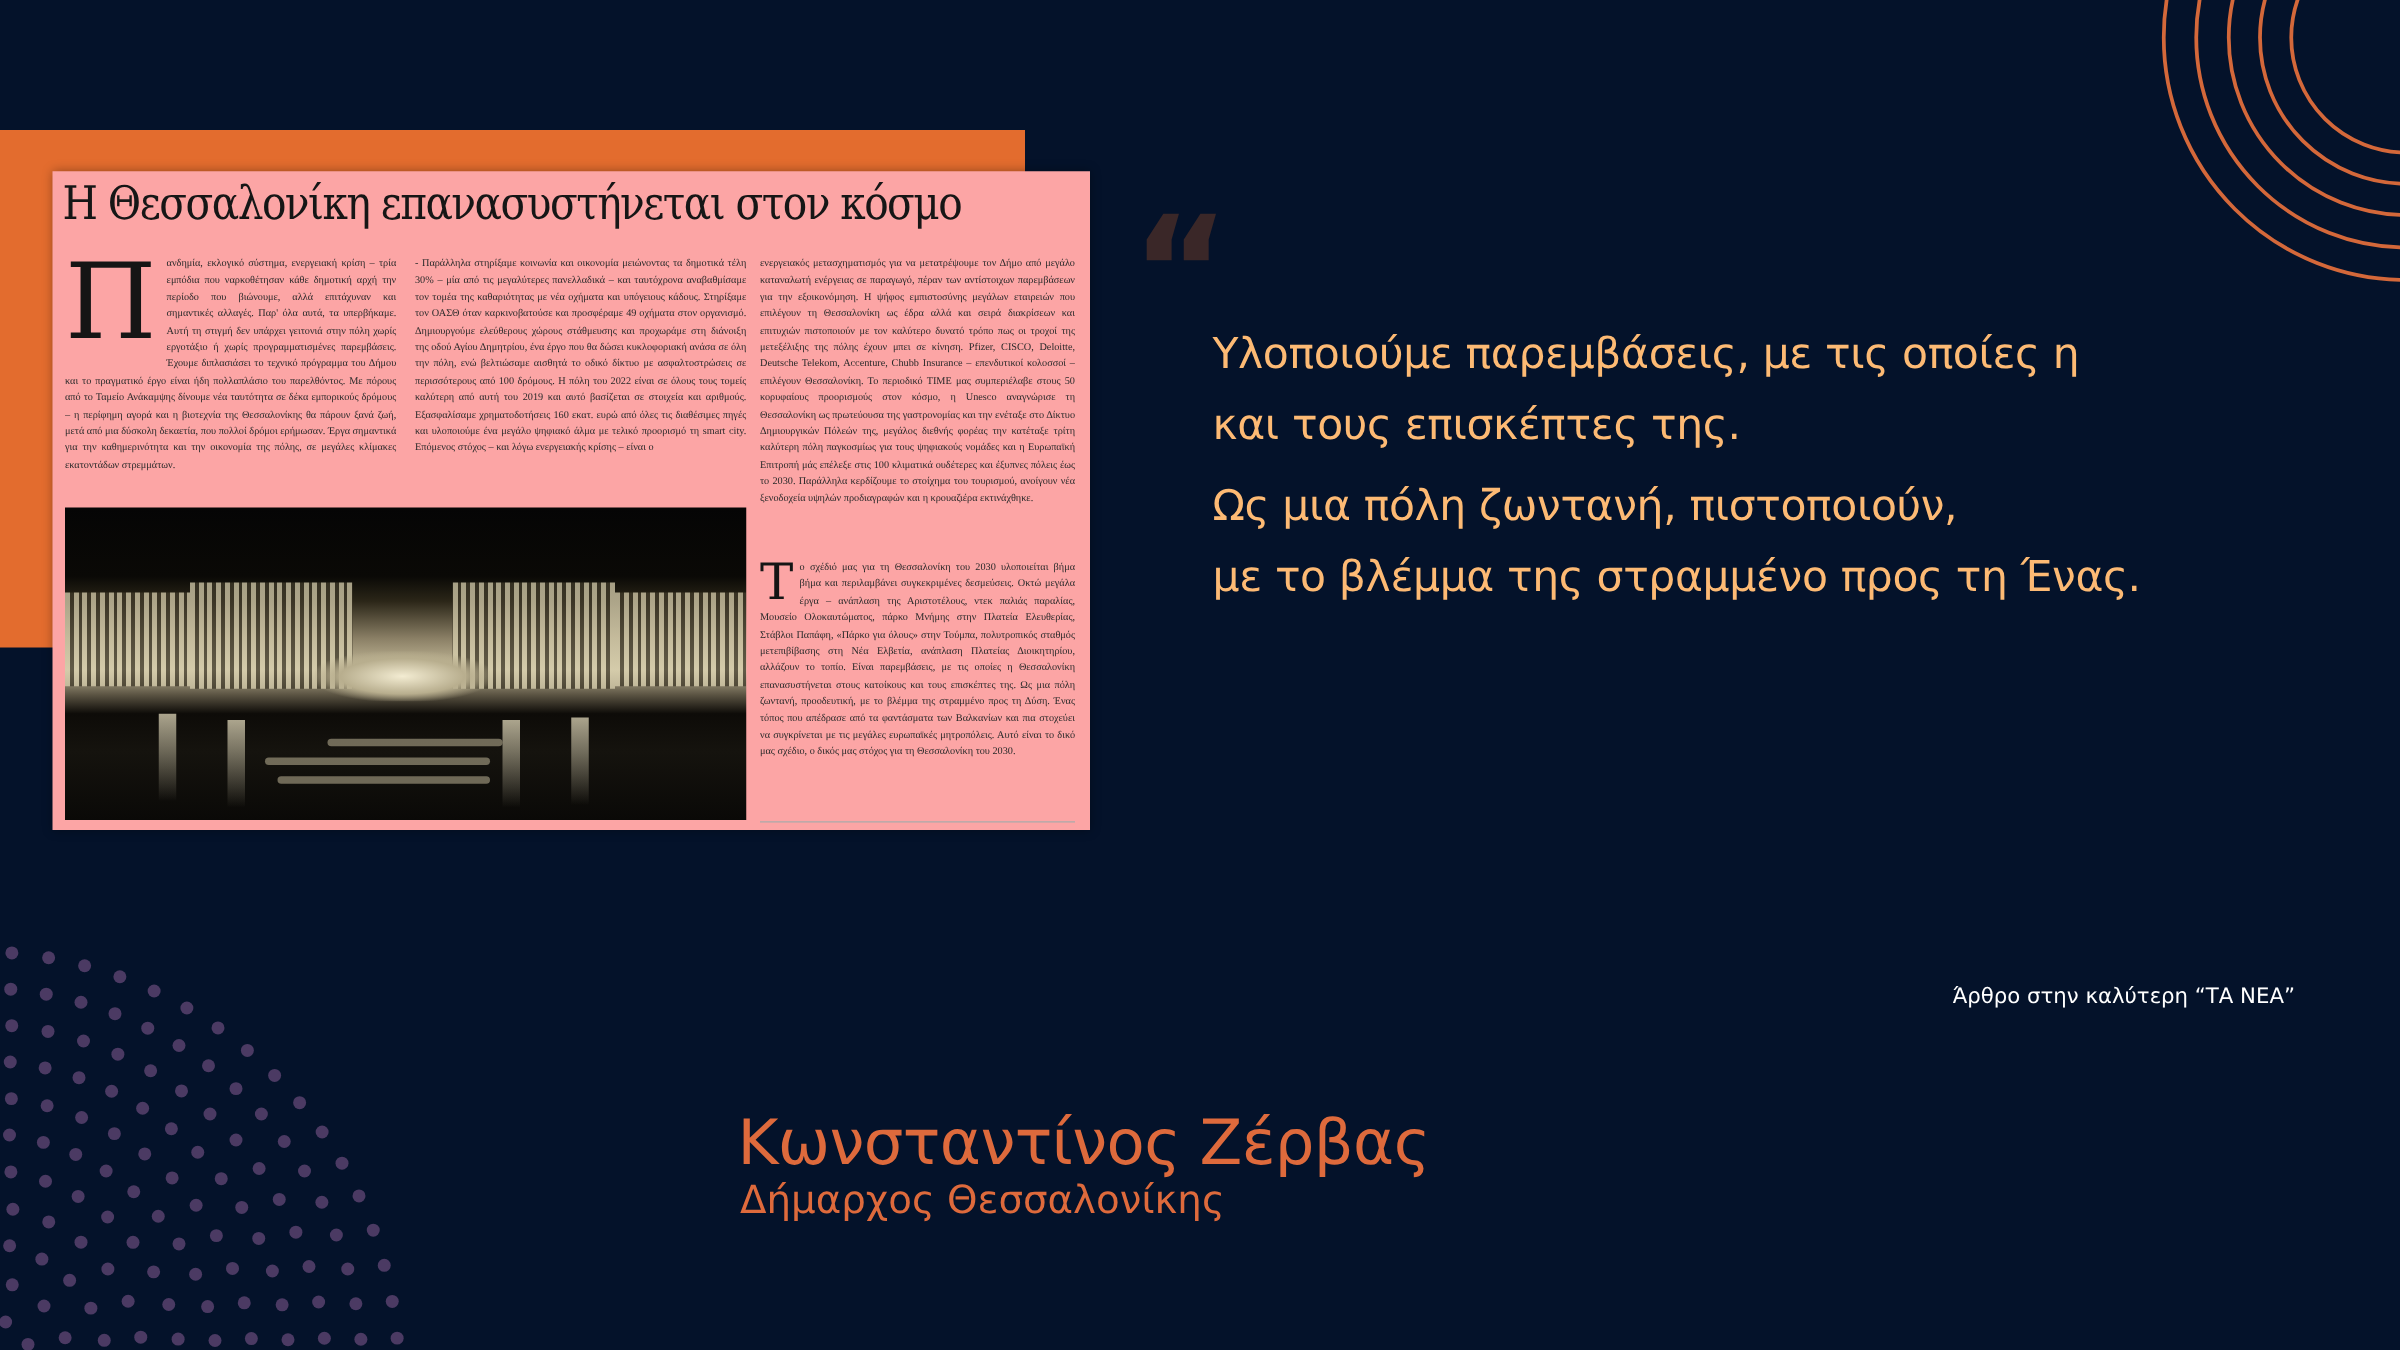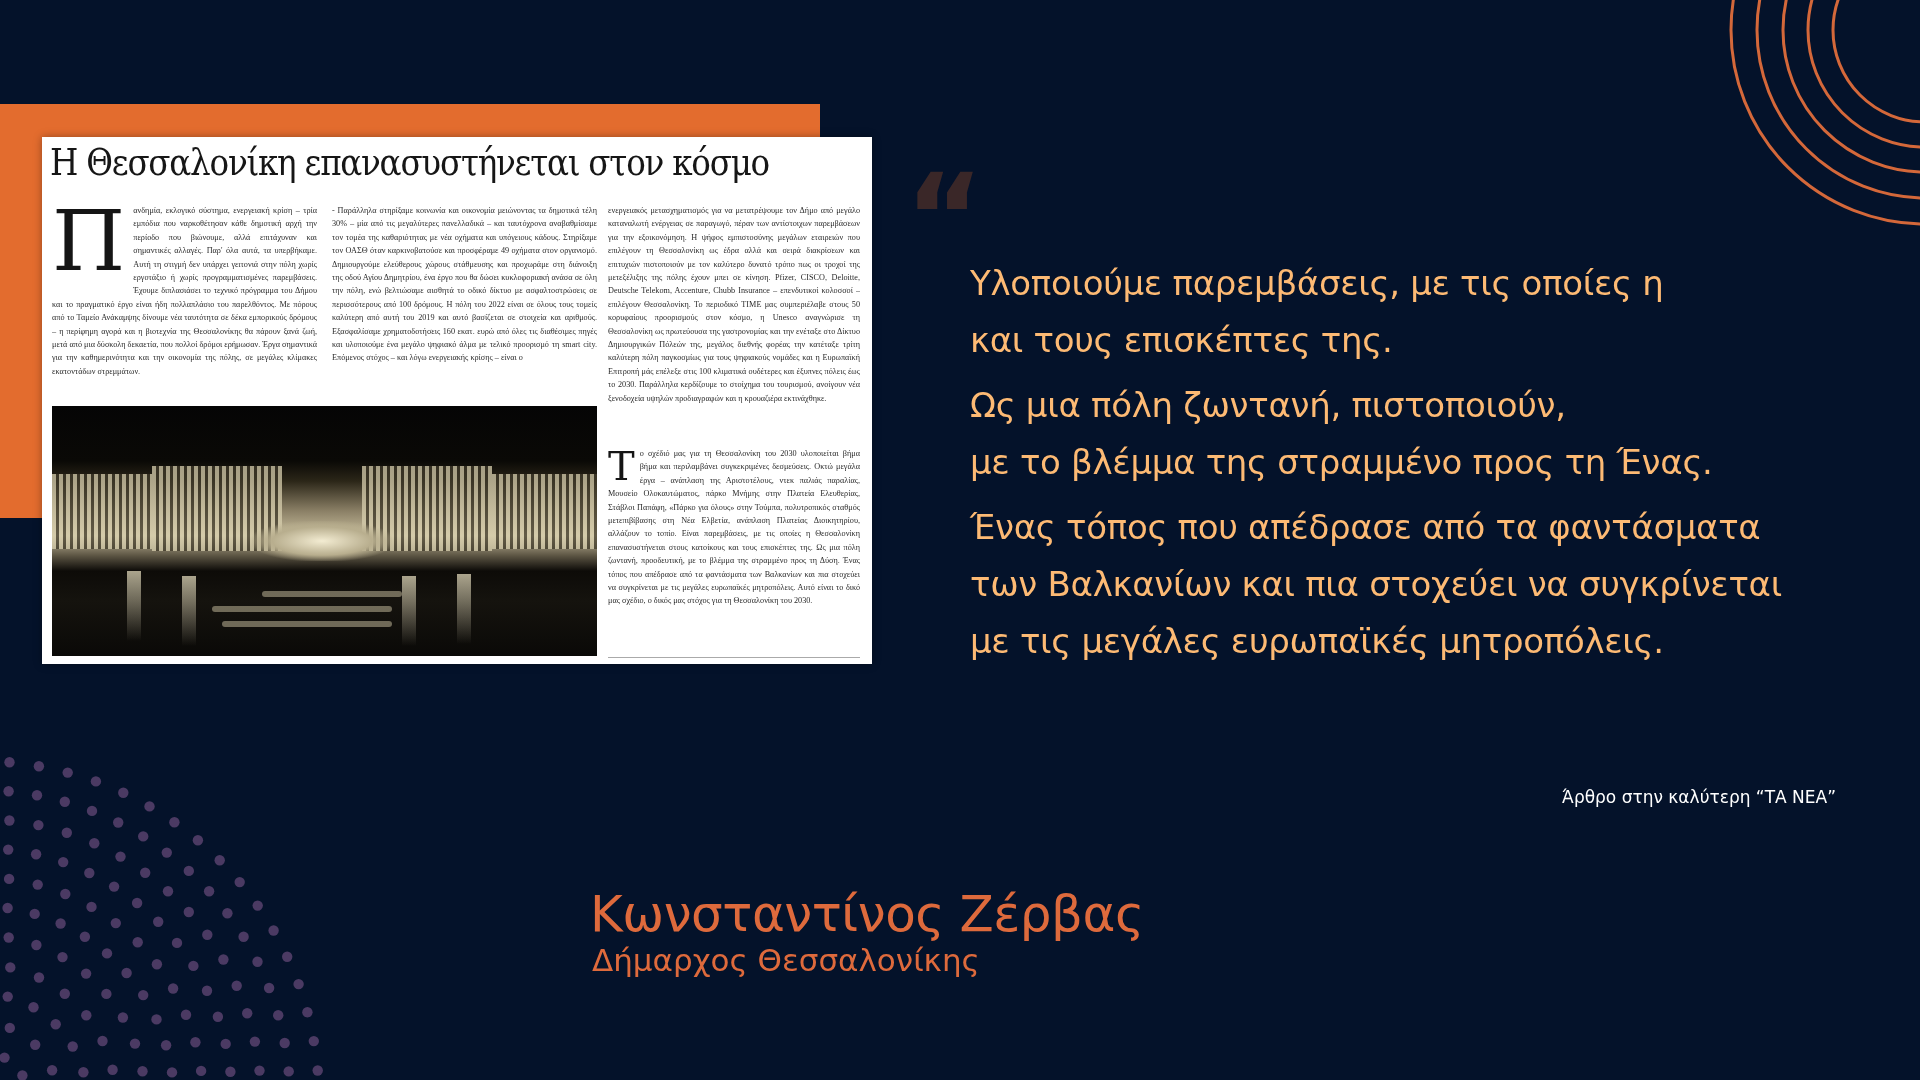--- a/index.html
+++ b/index.html
@@ -4,21 +4,21 @@
 <style>
   * { margin:0; padding:0; box-sizing:border-box; }
   html, body { width:1920px; height:1080px; overflow:hidden; background:#04122a; }
   body { position:relative; font-family:"DejaVu Sans", sans-serif; }
 
   .orange-block { position:absolute; left:0; top:104px; width:820px; height:414px; background:#e36c2e; }
 
   .rings { position:absolute; right:0; top:0; }
   .dots { position:absolute; left:0; top:720px; }
 
-  .clipping { position:absolute; left:42px; top:137px; width:830px; height:527px; background:#ffffff;
+  .clipping { position:absolute; left:42px; top:137px; width:830px; height:527px; background:#fca5a5;
               box-shadow:0 0 8px rgba(0,0,0,0.35); overflow:hidden; }
   .clip-headline { position:absolute; left:8px; top:4px; width:820px; font-family:"DejaVu Serif", serif;
                    font-size:37px; color:#161616; letter-spacing:-1.4px; white-space:nowrap; transform:scaleX(0.88); transform-origin:left; }
   .clip-col { position:absolute; font-family:"Liberation Serif", serif; font-size:8.2px; line-height:13.4px;
               color:#2a2a2a; text-align:justify; overflow:hidden; }
   .col1 { left:10px; top:67px; width:265px; height:200px; }
   .col2 { left:290px; top:67px; width:265px; height:200px; }
   .col3 { left:566px; top:67px; width:252px; height:215px; }
   .col4 { left:566px; top:310px; width:252px; height:180px; }
   .dropcap { float:left; font-family:"DejaVu Serif", serif; font-size:84px; line-height:70px; height:86px; margin:2px 8px 0 0; color:#151515; }
@@ -212,25 +212,20 @@
 
 <div class="quote-block">
   <p>
     <span class="line">Υλοποιούμε παρεμβάσεις, με τις οποίες η</span>
     <span class="line">και τους επισκέπτες της.</span>
   </p>
   <p>
     <span class="line">Ως μια πόλη ζωντανή, πιστοποιούν,</span>
     <span class="line">με το βλέμμα της στραμμένο προς τη Ένας.</span>
   </p>
-  <p>
-    <span class="line">Ένας τόπος που απέδρασε από τα φαντάσματα</span>
-    <span class="line">των Βαλκανίων και πια στοχεύει να συγκρίνεται</span>
-    <span class="line">με τις μεγάλες ευρωπαϊκές μητροπόλεις.</span>
-  </p>
 </div>
 
 <div class="source">Άρθρο στην καλύτερη “ΤΑ ΝΕΑ”</div>
 
 <div class="signature">
   <div class="name">Κωνσταντίνος Ζέρβας</div>
   <div class="role">Δήμαρχος Θεσσαλονίκης</div>
 </div>
 
 </body></html>

